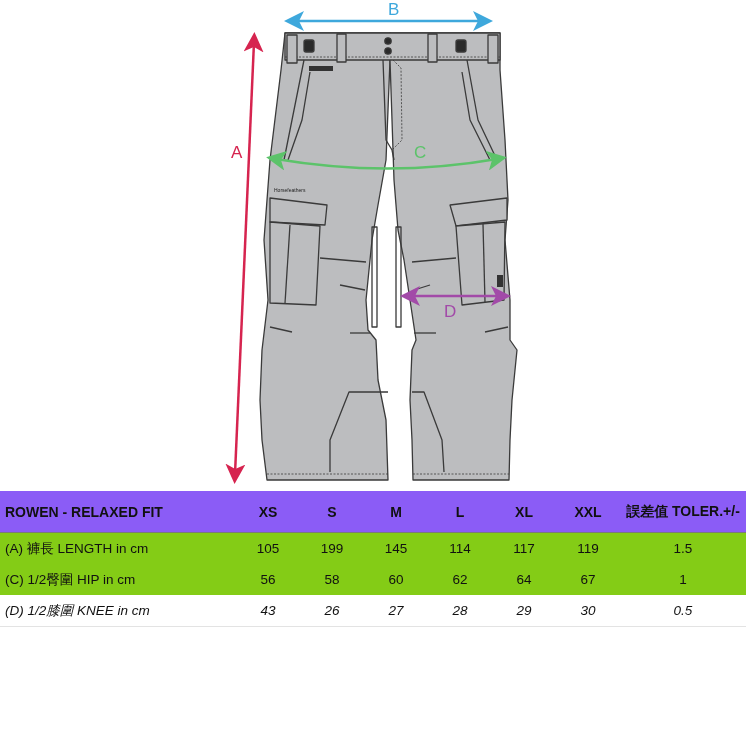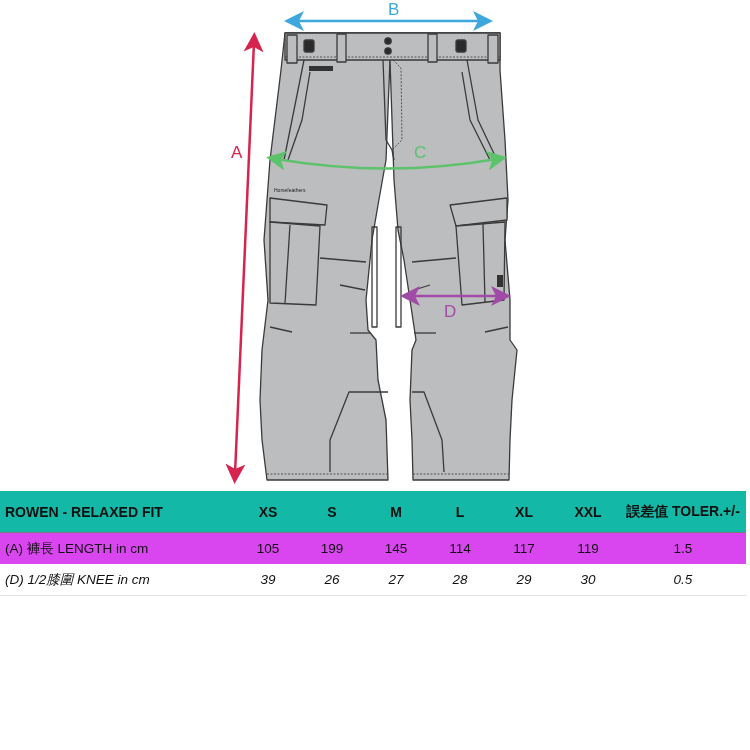--- a/index.html
+++ b/index.html
@@ -2,23 +2,23 @@
 <html><head>
 <meta charset="utf-8">
 <style>
   html, body { margin:0; padding:0; background:#ffffff; }
   body { width:750px; height:750px; position:relative; overflow:hidden;
          font-family:"DejaVu Sans", "Liberation Sans", sans-serif; color:#111; }
   #figure { position:absolute; left:0; top:0; width:750px; height:490px; }
   .dim-label { position:absolute; font-family:"Liberation Sans", sans-serif; font-size:17px; }
   #size-table { position:absolute; left:0; top:491px; width:746px; border-collapse:collapse; table-layout:fixed; font-family:"Liberation Sans", sans-serif; }
   #size-table th, #size-table td { padding:0; text-align:center; font-size:13.5px; white-space:nowrap; }
-  #size-table th { height:41px; background:#14b8a6; font-weight:bold; font-size:14px; border-bottom:1.5px solid #7a7a7a; }
+  #size-table th { height:41px; background:#8b5cf6; font-weight:bold; font-size:14px; border-bottom:1.5px solid #7a7a7a; }
   #size-table td { height:31px; }
-  #size-table tr.shaded td { background:#d946ef; }
+  #size-table tr.shaded td { background:#84cc16; }
   #size-table tr:last-child td { border-bottom:1px solid #e3e3e3;font-style:italic; }
   #size-table .label-cell { text-align:left; padding-left:5px; }
   #size-table th.label-cell { font-size:14px; }
 </style>
 </head>
 <body>
 
 <div id="figure">
   <svg width="750" height="490" viewBox="0 0 750 490">
     <defs>
@@ -128,23 +128,33 @@
     <tr class="shaded">
       <td class="label-cell">(A) 褲長 LENGTH in cm</td>
       <td>105</td>
       <td>199</td>
       <td>145</td>
       <td>114</td>
       <td>117</td>
       <td>119</td>
       <td>1.5</td>
     </tr>
+    <tr class="shaded">
+      <td class="label-cell">(C) 1/2臀圍 HIP in cm</td>
+      <td>56</td>
+      <td>58</td>
+      <td>60</td>
+      <td>62</td>
+      <td>64</td>
+      <td>67</td>
+      <td>1</td>
+    </tr>
     <tr>
       <td class="label-cell">(D) 1/2膝圍 KNEE in cm</td>
-      <td>39</td>
+      <td>43</td>
       <td>26</td>
       <td>27</td>
       <td>28</td>
       <td>29</td>
       <td>30</td>
       <td>0.5</td>
     </tr>
   </tbody>
 </table>
 

